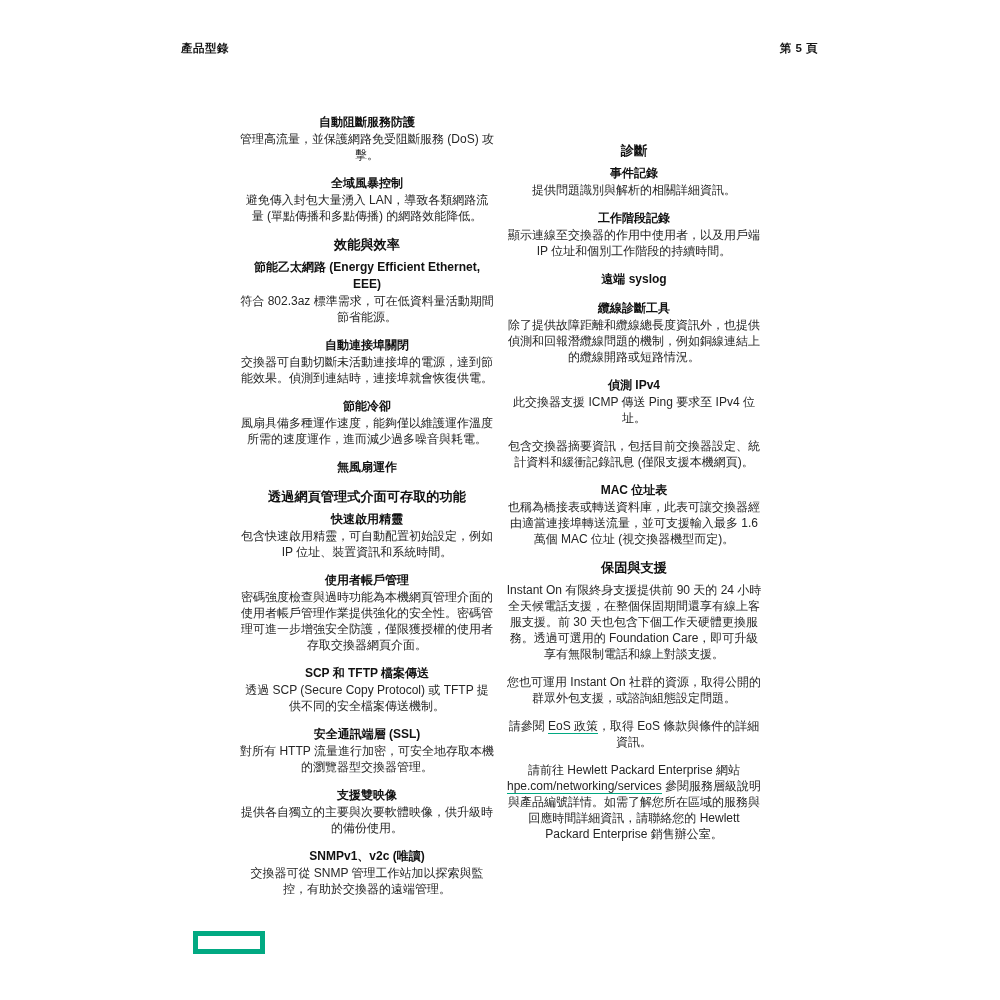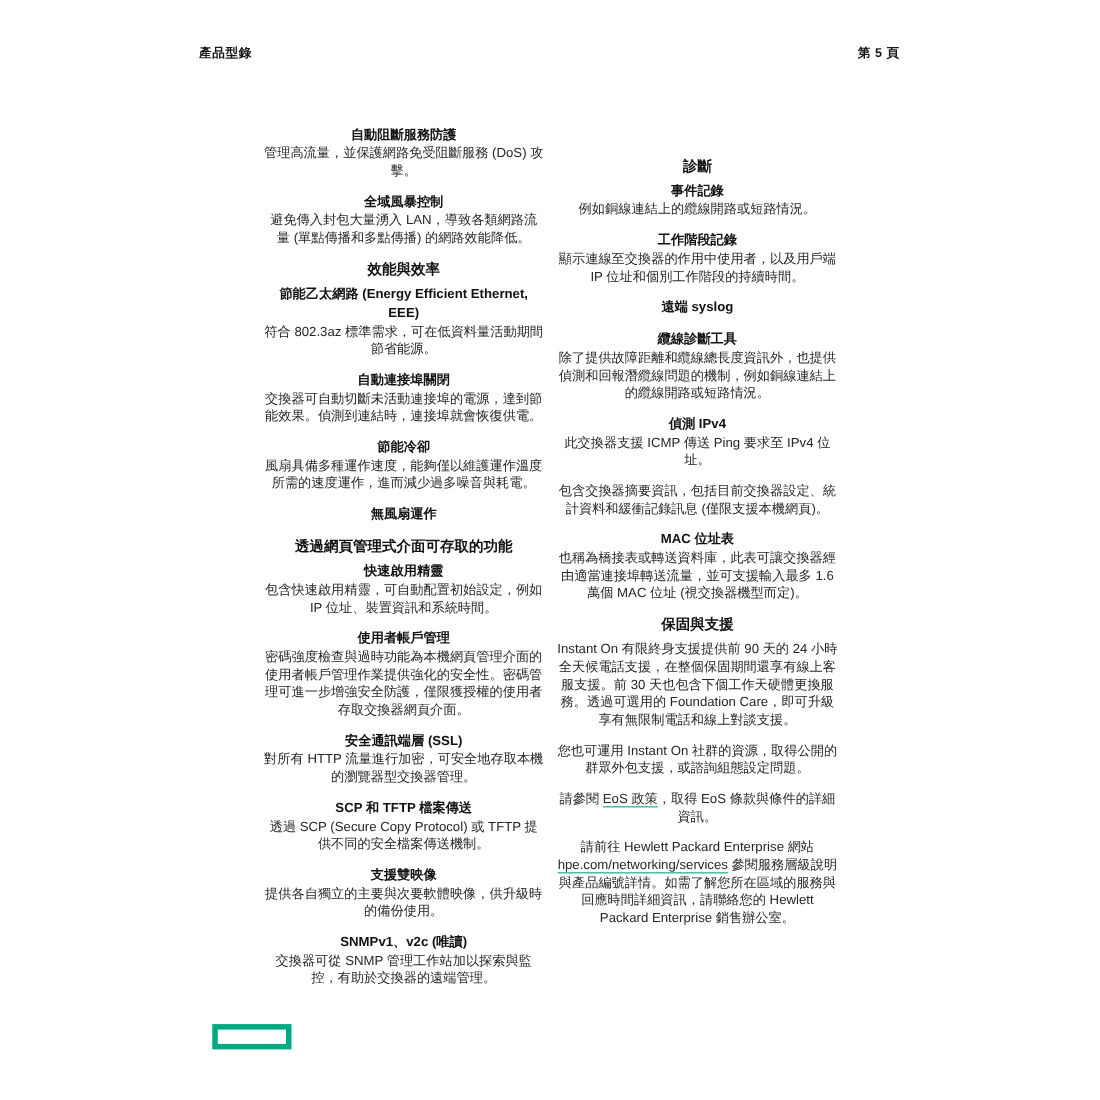--- a/index.html
+++ b/index.html
@@ -61,41 +61,41 @@
       <div class="category">透過網頁管理式介面可存取的功能</div>
       <div class="feature">
         <div class="feature-title">快速啟用精靈</div>
         <div class="feature-body">包含快速啟用精靈，可自動配置初始設定，例如 IP 位址、裝置資訊和系統時間。</div>
       </div>
       <div class="feature">
         <div class="feature-title">使用者帳戶管理</div>
         <div class="feature-body">密碼強度檢查與過時功能為本機網頁管理介面的使用者帳戶管理作業提供強化的安全性。密碼管理可進一步增強安全防護，僅限獲授權的使用者存取交換器網頁介面。</div>
       </div>
       <div class="feature">
+        <div class="feature-title">SCP 和 TFTP 檔案傳送</div>
+        <div class="feature-body">透過 SCP (Secure Copy Protocol) 或 TFTP 提供不同的安全檔案傳送機制。</div>
+      </div>
+      <div class="feature">
         <div class="feature-title">安全通訊端層 (SSL)</div>
         <div class="feature-body">對所有 HTTP 流量進行加密，可安全地存取本機的瀏覽器型交換器管理。</div>
-      </div>
-      <div class="feature">
-        <div class="feature-title">SCP 和 TFTP 檔案傳送</div>
-        <div class="feature-body">透過 SCP (Secure Copy Protocol) 或 TFTP 提供不同的安全檔案傳送機制。</div>
       </div>
       <div class="feature">
         <div class="feature-title">支援雙映像</div>
         <div class="feature-body">提供各自獨立的主要與次要軟體映像，供升級時的備份使用。</div>
       </div>
       <div class="feature">
         <div class="feature-title">SNMPv1、v2c (唯讀)</div>
         <div class="feature-body">交換器可從 SNMP 管理工作站加以探索與監控，有助於交換器的遠端管理。</div>
       </div>
     </div>
   <div class="col col-right" id="col-right">
       <div class="category">診斷</div>
       <div class="feature">
         <div class="feature-title">事件記錄</div>
-        <div class="feature-body">例如銅線連結上的纜線開路或短路情況。</div>
+        <div class="feature-body">提供問題識別與解析的相關詳細資訊。</div>
       </div>
       <div class="feature">
         <div class="feature-title">工作階段記錄</div>
         <div class="feature-body">顯示連線至交換器的作用中使用者，以及用戶端 IP 位址和個別工作階段的持續時間。</div>
       </div>
       <div class="feature">
         <div class="feature-title">遠端 syslog</div>
       </div>
       <div class="feature">
         <div class="feature-title">纜線診斷工具</div>

